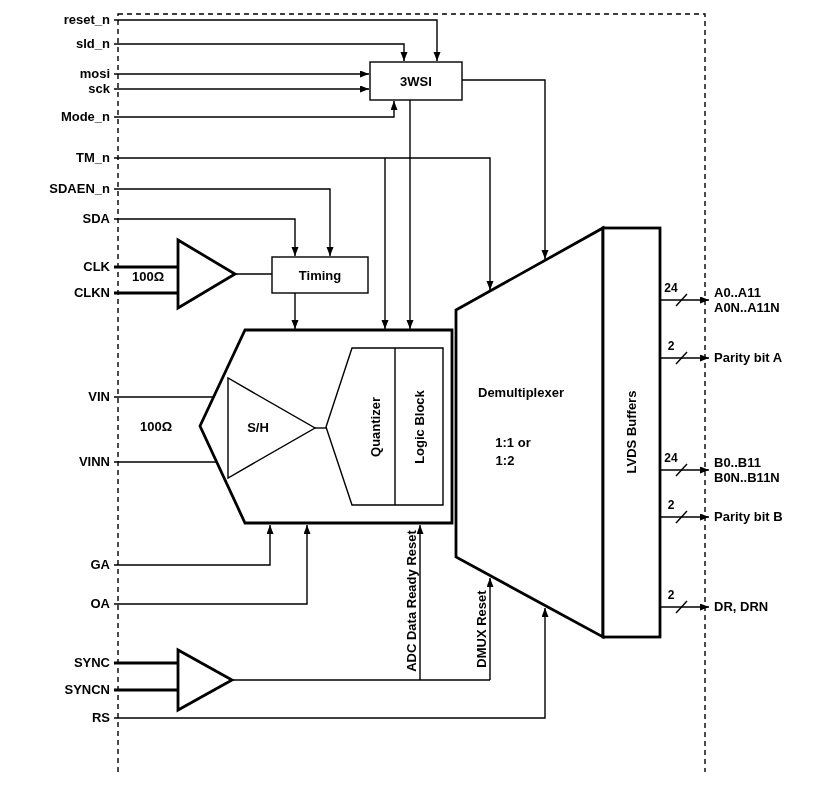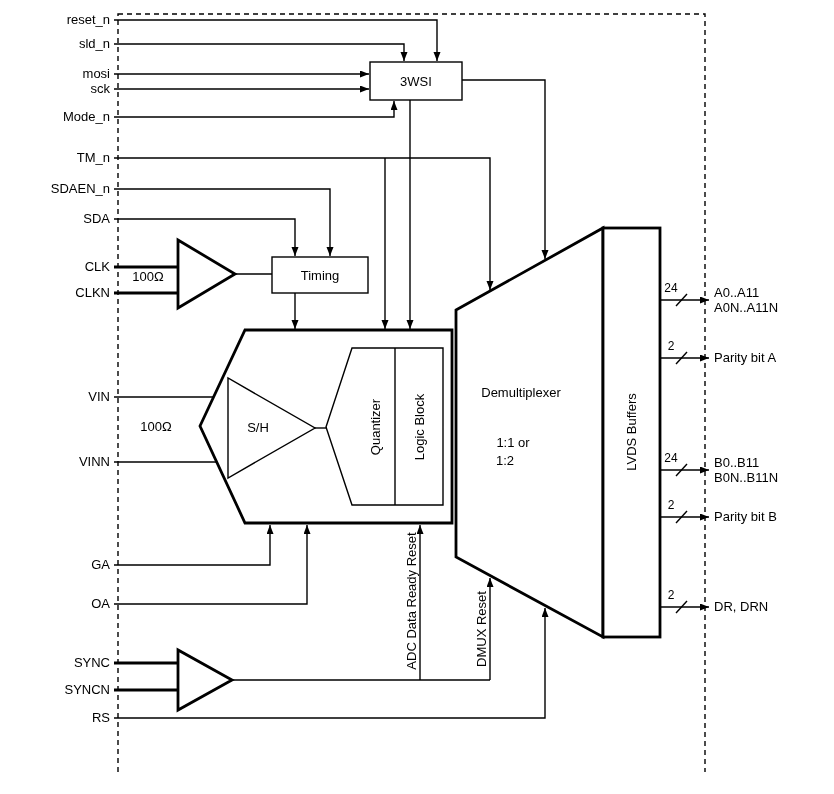--- a/index.html
+++ b/index.html
@@ -1,20 +1,21 @@
 <!DOCTYPE html>
 <html><head>
 <meta charset="utf-8">
 <style>
   html,body { margin:0; padding:0; background:#ffffff; }
   .page {
     position:relative;
     width:834px; height:772px;
     background:#ffffff;
     font-family:"Liberation Sans", sans-serif;
+    font-weight:bold;
   }
   svg { position:absolute; left:0; top:0; }
   text {
     font-family:"Liberation Sans", sans-serif;
     font-size:13px;
     fill:#000000;
   }
   .lbl-end { text-anchor:end; }
   .lbl-mid { text-anchor:middle; }
   .small   { font-size:12px; }

